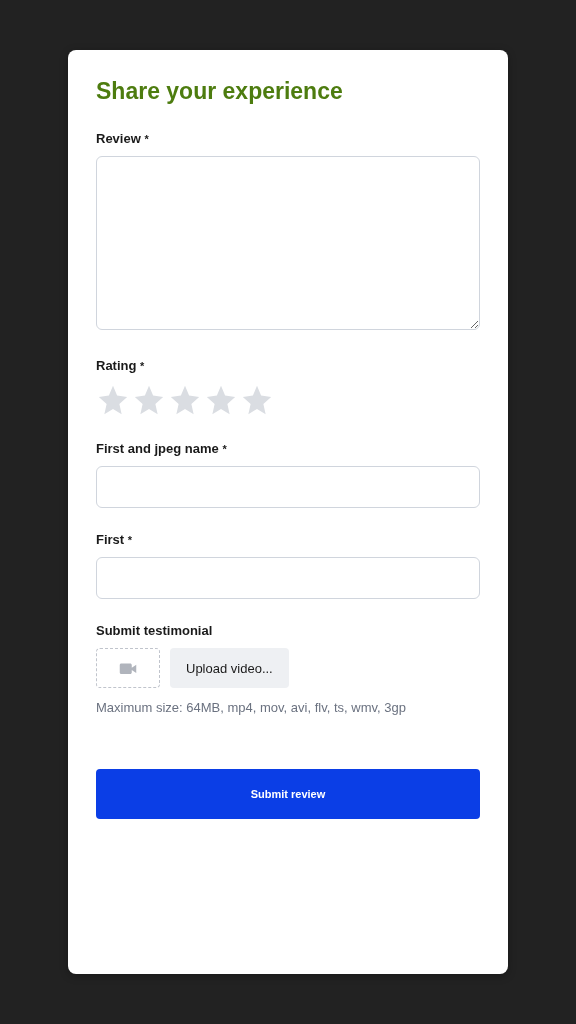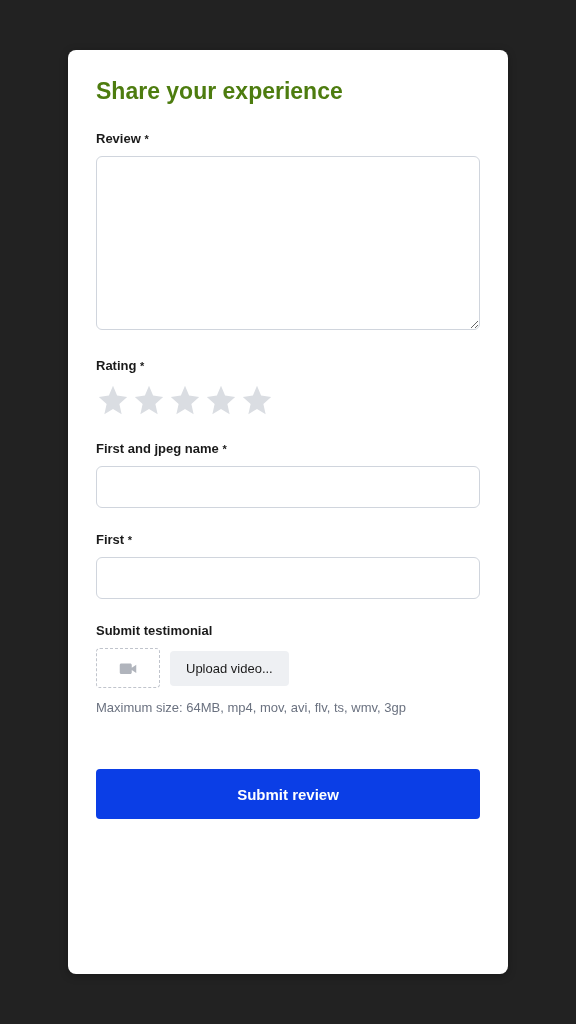--- a/index.html
+++ b/index.html
@@ -64,21 +64,20 @@
       width: 100%;
       height: 42px;
       border: 1px solid #d0d5dd;
       border-radius: 6px;
       padding: 0 12px;
       font-size: 14px;
       font-family: inherit;
     }
     .video-row {
       display: flex;
-      align-items: center;
       gap: 10px;
       margin-bottom: 10px;
     }
     .upload-placeholder {
       width: 64px;
       height: 40px;
       border: 1px dashed #c0c4cc;
       border-radius: 4px;
       display: flex;
       align-items: center;
@@ -110,21 +109,21 @@
       cursor: pointer;
       margin-bottom: 12px;
     }
     .submit-btn {
       width: 100%;
       height: 50px;
       background-color: #0b3ee6;
       color: #ffffff;
       border: none;
       border-radius: 4px;
-      font-size: 15px;
+      font-size: 11px;
       font-weight: bold;
       cursor: pointer;
       margin-top: 30px;
     }
     .cam-icon svg, .photo-icon svg, .video-icon svg {
       display: block;
     }
   </style>
 </head>
 <body>

